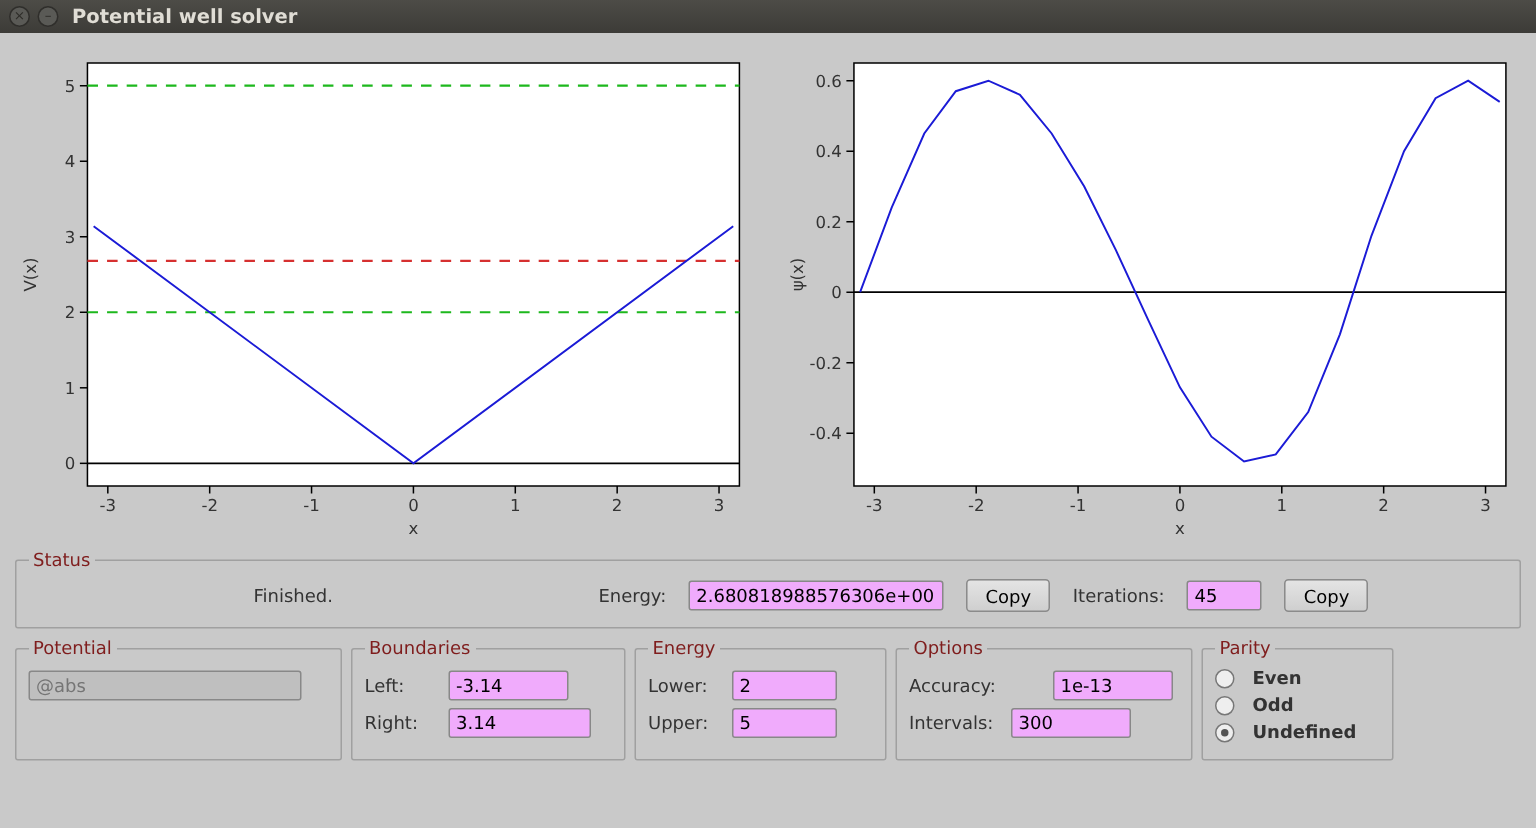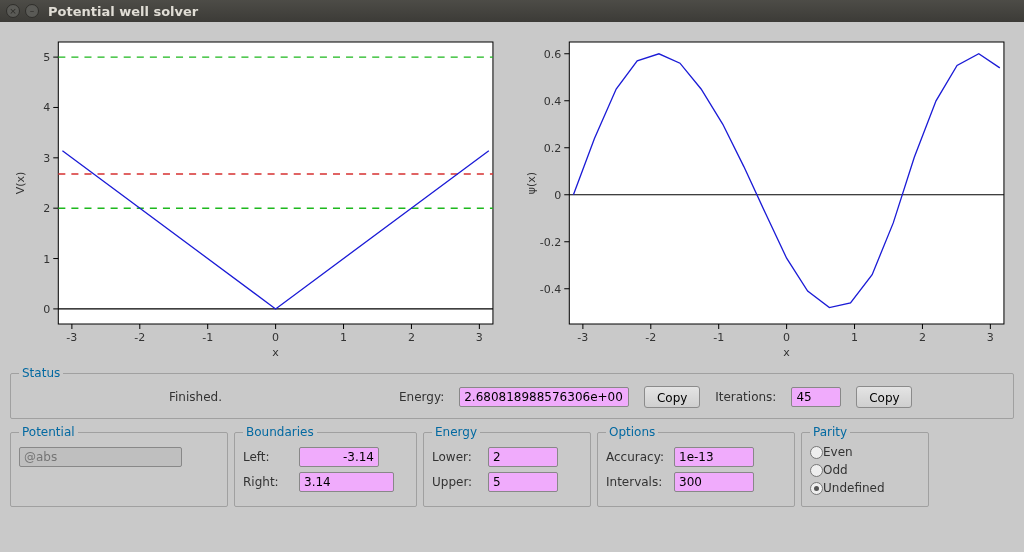--- a/index.html
+++ b/index.html
@@ -61,21 +61,21 @@
   fieldset {
     border: 1px solid #a0a0a0;
     border-radius: 2px;
     margin: 0;
     padding: 4px 8px 8px 8px;
     background: transparent;
   }
   fieldset > legend {
     font-size: 12px;
     padding: 0 3px;
-    color: #0369a1;
+    color: #7f1d1d;
   }
   .statusrow {
     margin-top: 6px;
   }
   .statusrow .inner {
     display: flex;
     align-items: center;
     gap: 15px;
     padding: 2px 4px 2px 150px;
   }
@@ -131,22 +131,23 @@
   .panels .actions {
     width: 80px;
     display: flex;
     flex-direction: column;
     gap: 4px;
     padding-top: 4px;
   }
   .radio {
     display: flex;
     align-items: center;
-    gap: 0;
+    gap: 12px;
     height: 18px;
+    font-weight: bold;
   }
   .radio .dot {
     width: 11px; height: 11px;
     border: 1px solid #777;
     border-radius: 50%;
     background: #eee;
     display: inline-flex;
     align-items: center;
     justify-content: center;
   }
@@ -258,29 +259,29 @@
       <span>Iterations:</span>
       <input class="txt" style="width: 50px;" value="45">
       <button class="btn">Copy</button>
     </div>
   </fieldset>
 
   <div class="panels">
     <fieldset class="potential">
       <legend>Potential</legend>
       <div class="formrow">
-        <input class="txt" style="width: 163px;" disabled="" placeholder="@abs">
+        <input class="txt" style="width: 182px;" disabled="" placeholder="@abs">
       </div>
     </fieldset>
 
     <fieldset class="boundaries">
       <legend>Boundaries</legend>
       <div class="formrow">
         <label>Left:</label>
-        <input class="txt" style="width: 80px; text-align: right;" value="-3.14">
+        <input class="txt" style="width: 80px;" value="-3.14">
       </div>
       <div class="formrow">
         <label>Right:</label>
         <input class="txt" style="width: 95px;" value="3.14">
       </div>
     </fieldset>
 
     <fieldset class="energy">
       <legend>Energy</legend>
       <div class="formrow">
@@ -290,21 +291,21 @@
       <div class="formrow">
         <label>Upper:</label>
         <input class="txt" style="width: 70px;" value="5">
       </div>
     </fieldset>
 
     <fieldset class="options">
       <legend>Options</legend>
       <div class="formrow">
         <label style="min-width:62px">Accuracy:</label>
-        <input class="txt" style="width: 80px;" value="1e-13">
+        <input class="txt" style="width: 80px; margin-left: 28px;" value="1e-13">
       </div>
       <div class="formrow">
         <label style="min-width:62px">Intervals:</label>
         <input class="txt" style="width: 80px;" value="300">
       </div>
     </fieldset>
 
     <fieldset class="parity">
       <legend>Parity</legend>
       <div class="radio">

